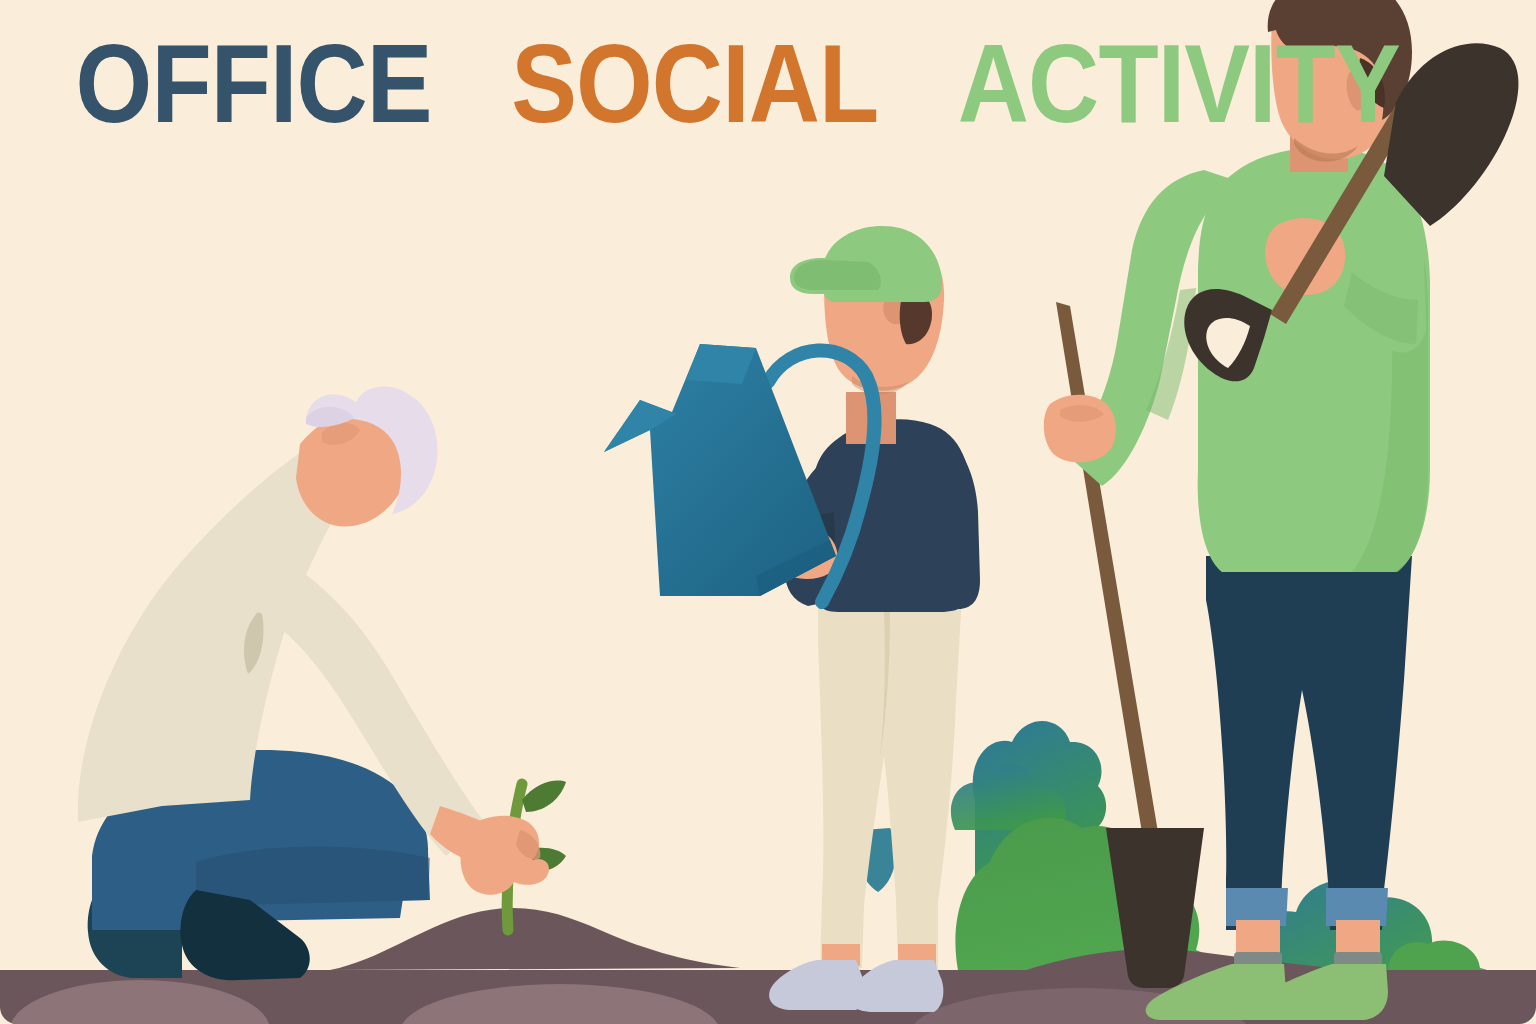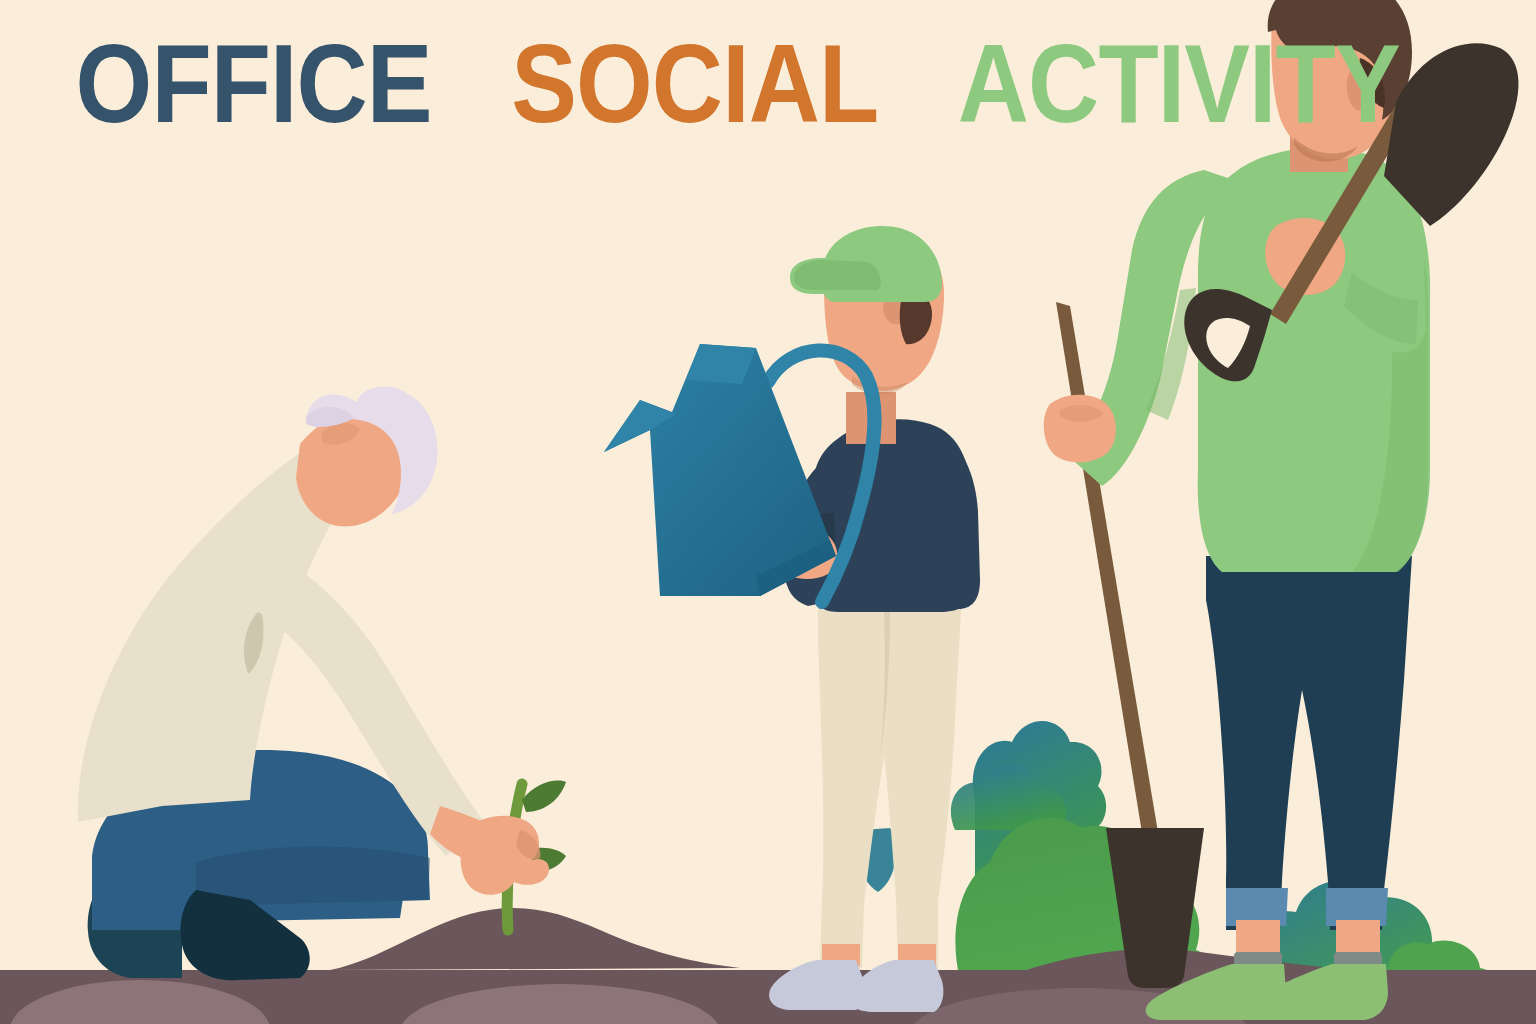--- a/index.html
+++ b/index.html
@@ -1,19 +1,20 @@
 <!DOCTYPE html>
 <html><head>
 <meta charset="utf-8">
 <style>
   html,body{margin:0;padding:0;background:#faeeda;}
   #stage{
     position:relative;width:1536px;height:1024px;overflow:hidden;
     background:#faeeda;
     font-family:"Liberation Sans", sans-serif;
+    border-radius:17px;
   }
   #headline{
     position:absolute;left:0;top:28px;width:1260px;
     font-size:112px;line-height:1;font-weight:700;
     letter-spacing:-1px;
     text-align:center;
     white-space:nowrap;
     font-stretch:condensed;
     transform:scaleX(.88);
     transform-origin:center top;

